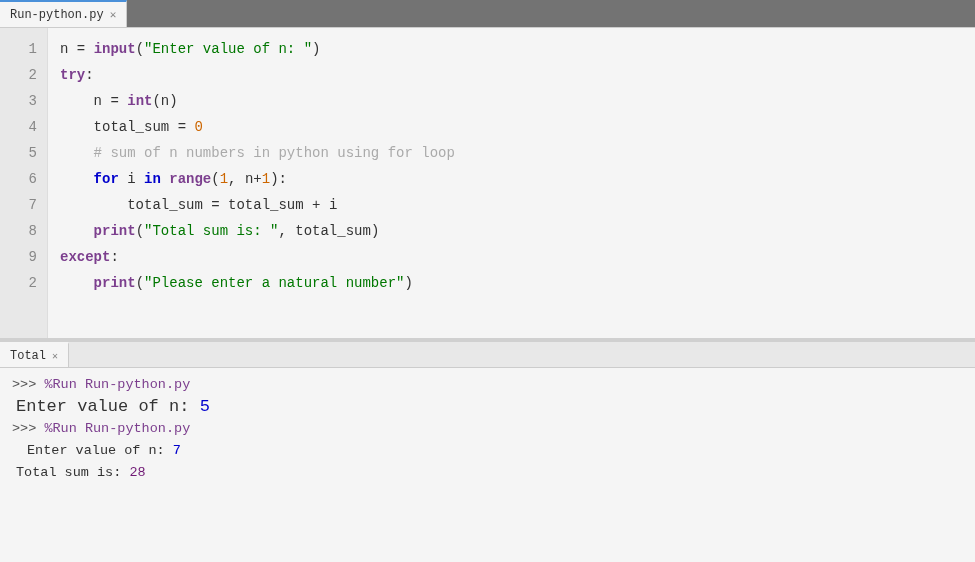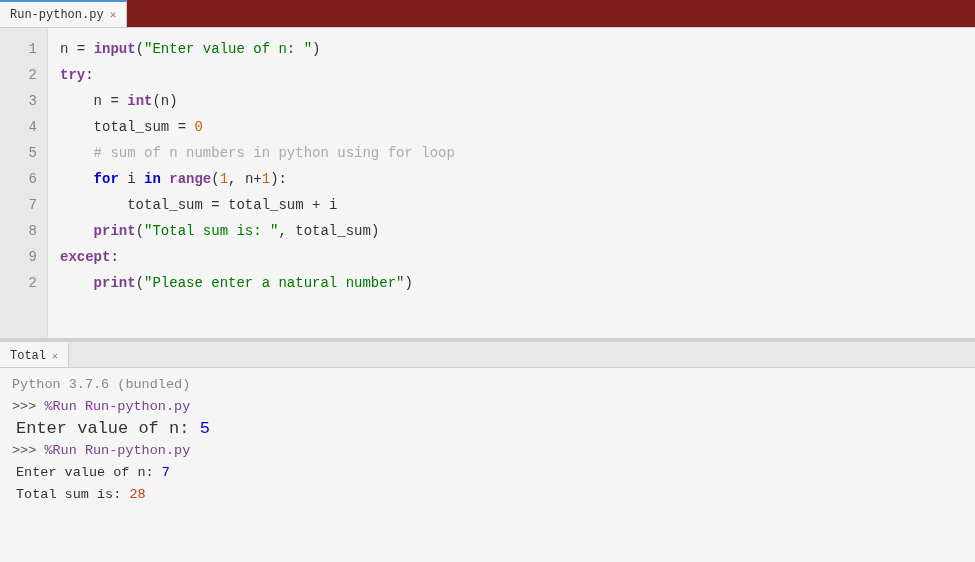--- a/index.html
+++ b/index.html
@@ -9,21 +9,21 @@
       background: #f0f0f0;
       width: 975px;
       height: 562px;
       overflow: hidden;
       display: flex;
       flex-direction: column;
     }
 
     
     .tab-bar {
-      background: #7f1d1d;
+      background: #737373;
       display: flex;
       align-items: stretch;
       height: 28px;
       border-bottom: 1px solid #ccc;
     }
 
     .tab {
       display: flex;
       align-items: center;
       padding: 0 10px;
@@ -160,20 +160,19 @@
 <div class="separator"></div>
 
 <div class="shell-area">
   <div class="shell-tab-bar">
     <div class="shell-tab">
       <span>Total</span>
       <span class="shell-tab-close">✕</span>
     </div>
   </div>
   <div class="shell-content" id="shell-content">
-      <div style="color: rgb(136, 136, 136); font-size: 13.5px;">Python 3.7.6 (bundled)</div>
       <div style="color: rgb(85, 85, 85); font-size: 13.5px;"><span style="color: rgb(85, 85, 85);">&gt;&gt;&gt; </span><span style="color: rgb(124, 63, 142);">%Run Run-python.py</span></div>
       <div style="margin-left: 4px; font-size: 17px; color: rgb(51, 51, 51);"><span style="color: rgb(51, 51, 51);">Enter value of n: </span><span style="color: rgb(0, 0, 204);">5</span></div>
       <div style="color: rgb(85, 85, 85); font-size: 13.5px;"><span style="color: rgb(85, 85, 85);">&gt;&gt;&gt; </span><span style="color: rgb(124, 63, 142);">%Run Run-python.py</span></div>
-      <div style="margin-left: 4px; font-size: 13.5px; color: rgb(51, 51, 51);"><span style="color: rgb(51, 51, 51);">Enter value of n: </span><span style="color: rgb(0, 0, 204);">7</span></div>
-      <div style="margin-left: 4px; font-size: 13.5px; color: rgb(51, 51, 51);"><span style="color: rgb(51, 51, 51);">Total sum is:  </span><span style="color: #c2410c;">28</span></div>
+      <div style="margin-left: 15px; font-size: 13.5px; color: rgb(51, 51, 51);"><span style="color: rgb(51, 51, 51);">Enter value of n: </span><span style="color: rgb(0, 0, 204);">7</span></div>
+      <div style="margin-left: 4px; font-size: 13.5px; color: rgb(51, 51, 51);"><span style="color: rgb(51, 51, 51);">Total sum is:  </span><span style="color: #701a75;">28</span></div>
     </div>
 </div>
 
 </body></html>

